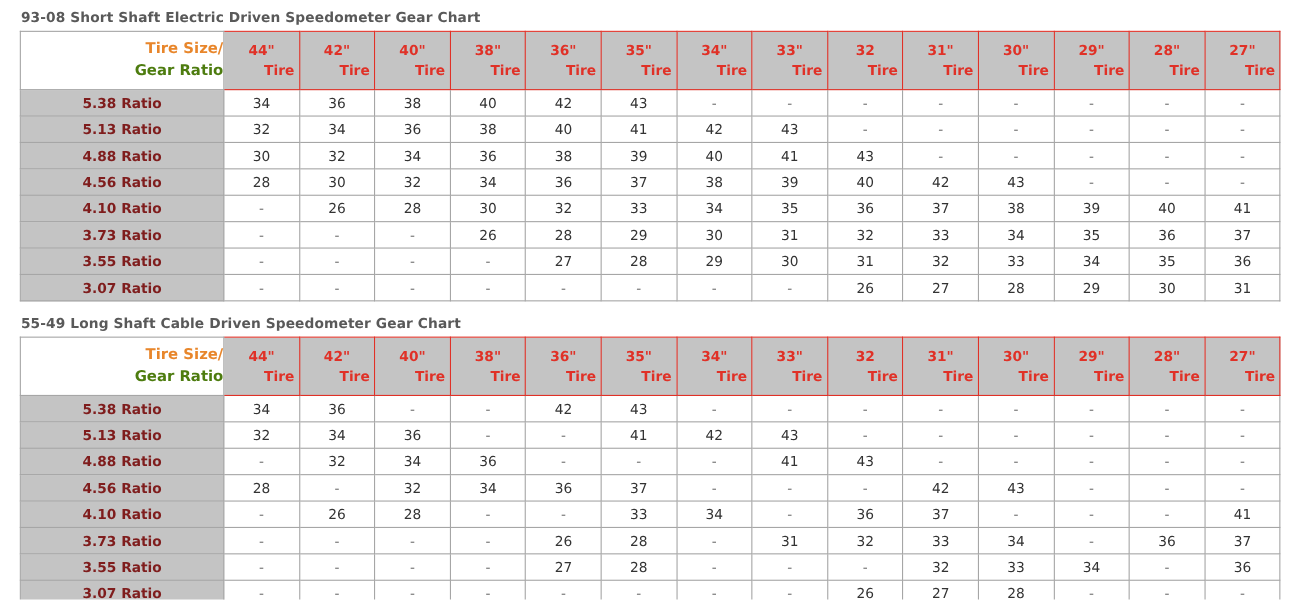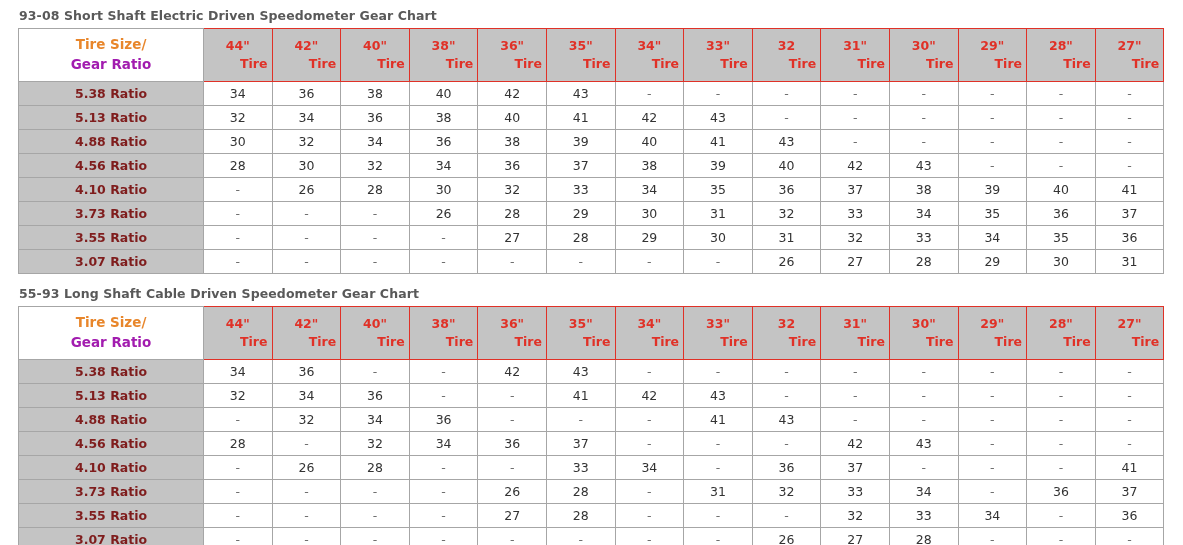--- a/index.html
+++ b/index.html
@@ -42,33 +42,33 @@
   
   .hdr-row th {
     border: 1px solid #e03127;
     padding: 0;
     height: 46px;
     vertical-align: middle;
   }
   th.corner-cell {
     background: #ffffff;
     border: 1px solid #a6a6a6;
-    text-align: center;
+    text-align: right;
     line-height: 1.45;
     padding: 3px 0;
   }
   .corner-top {
     display: block;
     color: #e8862b;
     font-weight: bold;
     font-size: 13.5px;
   }
   .corner-bottom {
     display: block;
-    color: #a21caf;
+    color: #4d7c0f;
     font-weight: bold;
     font-size: 13.5px;
   }
   th.tire-cell {
     background: #c4c4c4;
     color: #e03127;
     font-weight: bold;
     font-size: 12.5px;
     text-align: center;
     line-height: 1.45;
@@ -325,21 +325,21 @@
               <td class="val-cell">28</td>
               <td class="val-cell">29</td>
               <td class="val-cell">30</td>
               <td class="val-cell">31</td>
             </tr>
           </tbody>
     </table>
   </div>
 
   <div class="chart-block">
-    <div class="chart-title">55-93 Long Shaft Cable Driven Speedometer Gear Chart</div>
+    <div class="chart-title">55-49 Long Shaft Cable Driven Speedometer Gear Chart</div>
     <table class="gear-chart">
       <colgroup>
             <col class="label-col">
             <col class="data-col">
             <col class="data-col">
             <col class="data-col">
             <col class="data-col">
             <col class="data-col">
             <col class="data-col">
             <col class="data-col">

